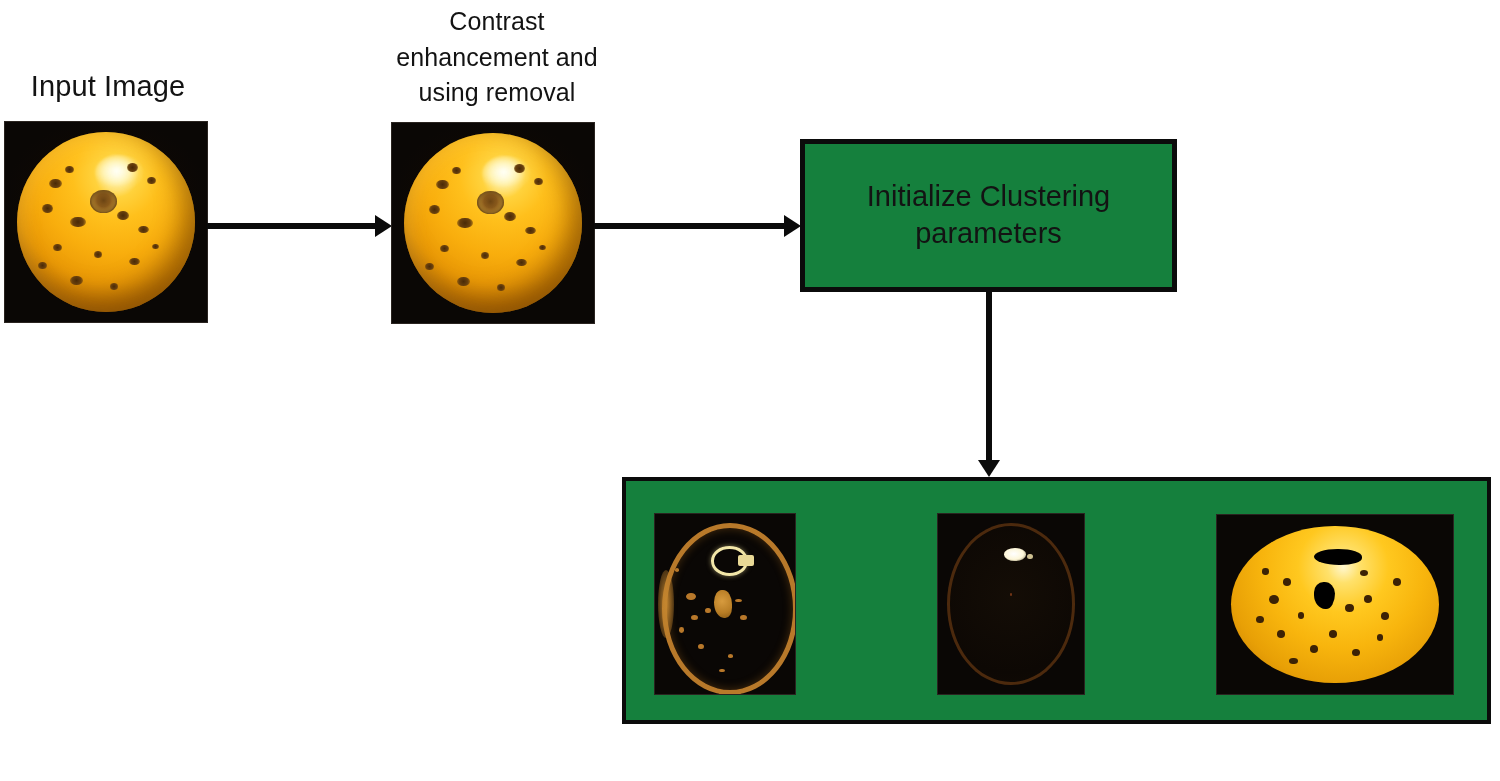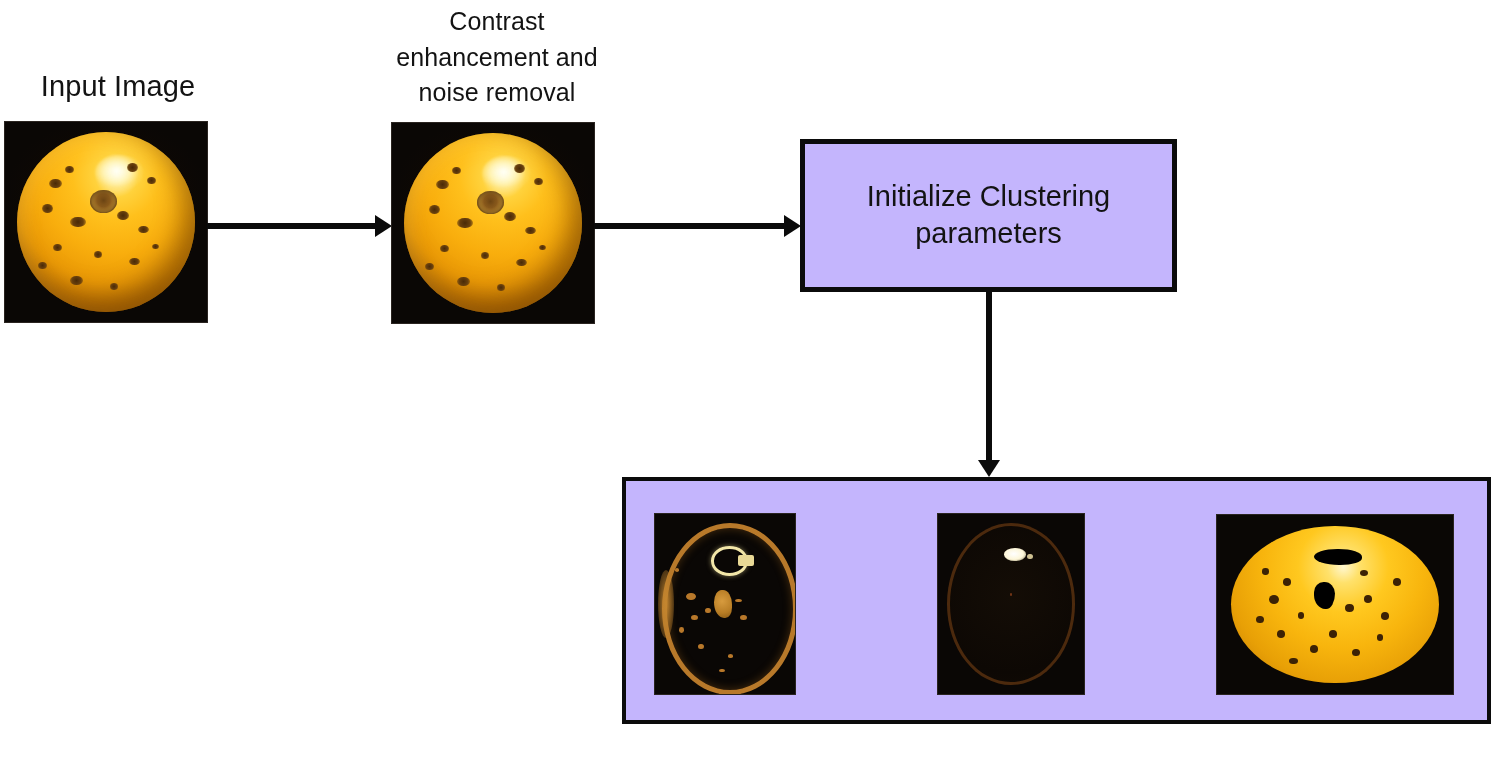--- a/index.html
+++ b/index.html
@@ -25,21 +25,20 @@
     text-align: center;
     color: #131313;
     font-weight: 400;
     line-height: 1.30;
     letter-spacing: 0.1px;
     white-space: pre-line;
   }
   #label-input-image {
     left: 0px;  top: 68px;  width: 216px;
     font-size: 29px;
-    padding-left: 10px;
   }
   #label-contrast {
     left: 378px; top: 4px;  width: 238px;
     font-size: 25px;
     line-height: 1.42;
   }
   #label-roi {
     left: 706px; top: 738px; width: 600px;
     font-size: 28px;
   }
@@ -197,21 +196,21 @@
   }
   .dspot {
     position: absolute;
     border-radius: 50%;
     background: #3c2205;
   }
 
   
   .flow-box {
     position: absolute;
-    background: #c4b5fd;
+    background: #15803d;
     border: 5px solid #0b0b0b;
     box-sizing: border-box;
   }
   #box-initialize {
     left: 800px; top: 139px; width: 377px; height: 153px;
   }
   #box-initialize .box-text {
     position: absolute;
     left: 0; right: 0; top: 50%;
     transform: translateY(-50%);
@@ -265,21 +264,21 @@
 </style>
 </head>
 <body>
 
 <div id="canvas">
 
   <div class="label" id="label-input-image">Input Image</div>
 
   <div class="label" id="label-contrast">Contrast
 enhancement and
-noise removal</div>
+using removal</div>
 
   <div class="photo" style="left:5px; top:122px; width:202px; height:200px;">
     <div class="vign"></div>
     <div class="orange">
       <div class="glare"></div>
       <div class="navel"></div>
       <div class="spot" style="left:18%;top:26%;width:7%;height:5%;"></div>
       <div class="spot" style="left:27%;top:19%;width:5%;height:4%;"></div>
       <div class="spot" style="left:62%;top:17%;width:6%;height:5%;"></div>
       <div class="spot" style="left:73%;top:25%;width:5%;height:4%;"></div>

